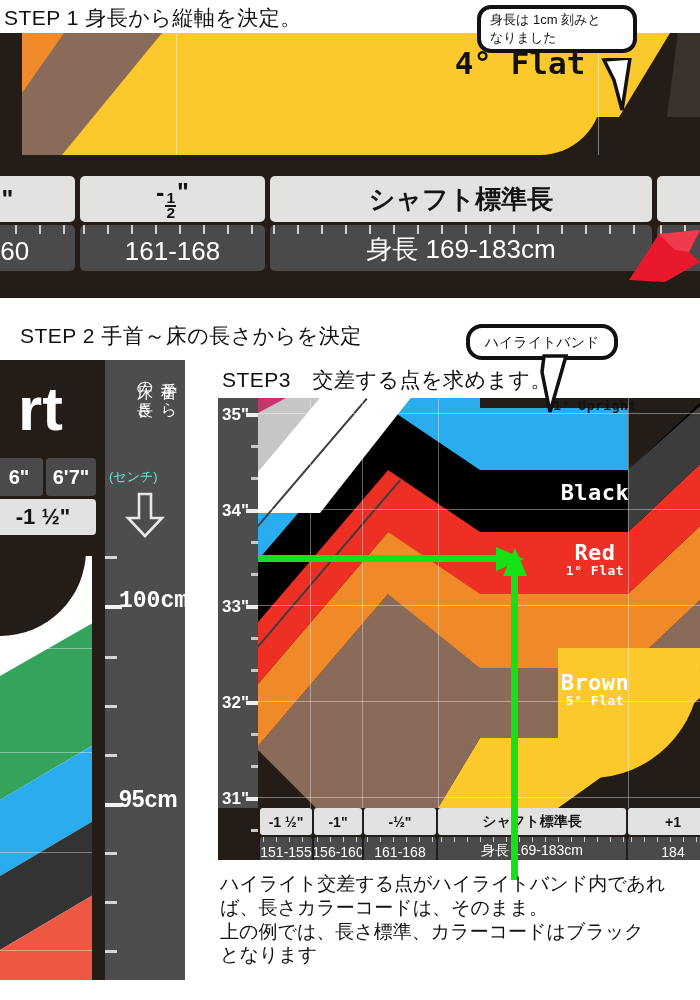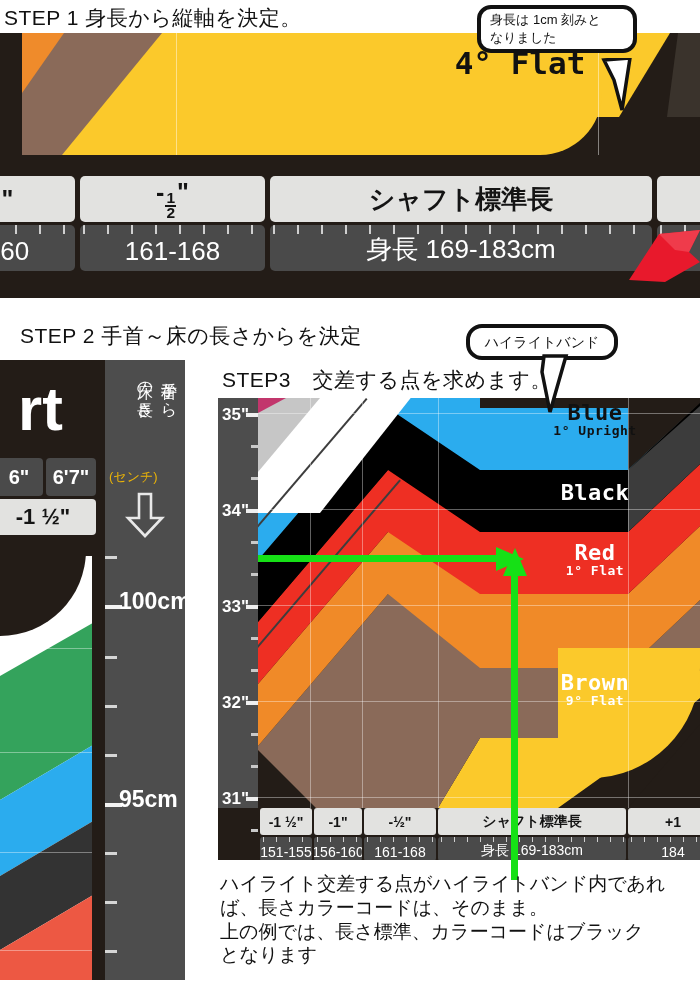--- a/index.html
+++ b/index.html
@@ -271,30 +271,30 @@
     <div class="s3-grid-h" style="top:92px;"></div>
     <div class="s3-grid-h" style="top:196px;"></div>
     <div class="s3-grid-h" style="top:296px;"></div>
     <div class="s3-grid-h" style="top:394px;"></div>
     <div class="band" style="left:92px;top:0;width:13px;height:424px;background:#231c17;"></div>
   </div>
 
   <div id="s2-ruler">
     <div class="vert-jp" style="right:8px;top:10px;">手首から</div>
     <div class="vert-jp" style="right:32px;top:10px;">床の長さ</div>
-    <div class="abs" style="left:4px;top:108px;color:#eab308;font-size:13px;">
+    <div class="abs" style="left:4px;top:108px;color:#5eead4;font-size:13px;">
       <span>(センチ)</span>
     </div>
     <svg class="abs" style="left:20px;top:132px;width:40px;height:46px;" viewBox="0 0 40 46">
       <polygon points="14,2 26,2 26,26 37,26 20,44 3,26 14,26" fill="none" stroke="#e8e8e8" stroke-width="2.6"></polygon>
     </svg>
 
     <i class="tk" style="top:196px;"></i>
     <i class="tk tkl" style="top:245px;"></i>
-    <div class="lbl" style="top:228px;">
+    <div class="lbl" style="top:228px;font-family:Liberation Mono, monospace;">
       <span>100cm</span>
     </div>
     <i class="tk" style="top:296px;"></i>
     <i class="tk" style="top:345px;"></i>
     <i class="tk" style="top:394px;"></i>
     <i class="tk tkl" style="top:443px;"></i>
     <div class="lbl" style="top:426px;">
       <span>95cm</span>
     </div>
     <i class="tk" style="top:492px;"></i>
@@ -395,33 +395,32 @@
     <div class="s3-grid-h" style="top:111px;"></div>
     <div class="s3-grid-h" style="top:207px;"></div>
     <div class="s3-grid-h" style="top:303px;"></div>
     <div class="s3-grid-h" style="top:399px;"></div>
     <div class="s3-grid-v" style="left:52px;"></div>
     <div class="s3-grid-v" style="left:104px;"></div>
     <div class="s3-grid-v" style="left:180px;"></div>
     <div class="s3-grid-v" style="left:370px;"></div>
 
     <div class="band-label" style="left:252px;top:2px;width:170px;color:#111;">
-      <span class="nm">Blue</span>
       <span class="sub">1° Upright</span>
     </div>
     <div class="band-label" style="left:252px;top:82px;width:170px;color:#fff;">
       <span class="nm">Black</span>
     </div>
     <div class="band-label" style="left:252px;top:142px;width:170px;color:#fff;">
       <span class="nm">Red</span>
       <span class="sub">1° Flat</span>
     </div>
     <div class="band-label" style="left:252px;top:272px;width:170px;color:#fff;">
       <span class="nm">Brown</span>
-      <span class="sub">9° Flat</span>
+      <span class="sub">5° Flat</span>
     </div>
   </div>
 
   <div class="green abs" style="left:40px;top:157px;width:246px;height:7px;"></div>
   <svg class="abs" style="left:278px;top:145px;width:28px;height:32px;" viewBox="0 0 28 32">
     <polygon points="0,4 28,16 0,28" fill="#16e016"></polygon>
   </svg>
   <div class="green abs" style="left:293px;top:168px;width:7px;height:286px;"></div>
   <svg class="abs" style="left:281px;top:150px;width:32px;height:28px;" viewBox="0 0 32 28">
     <polygon points="4,28 16,0 28,28" fill="#16e016"></polygon>

